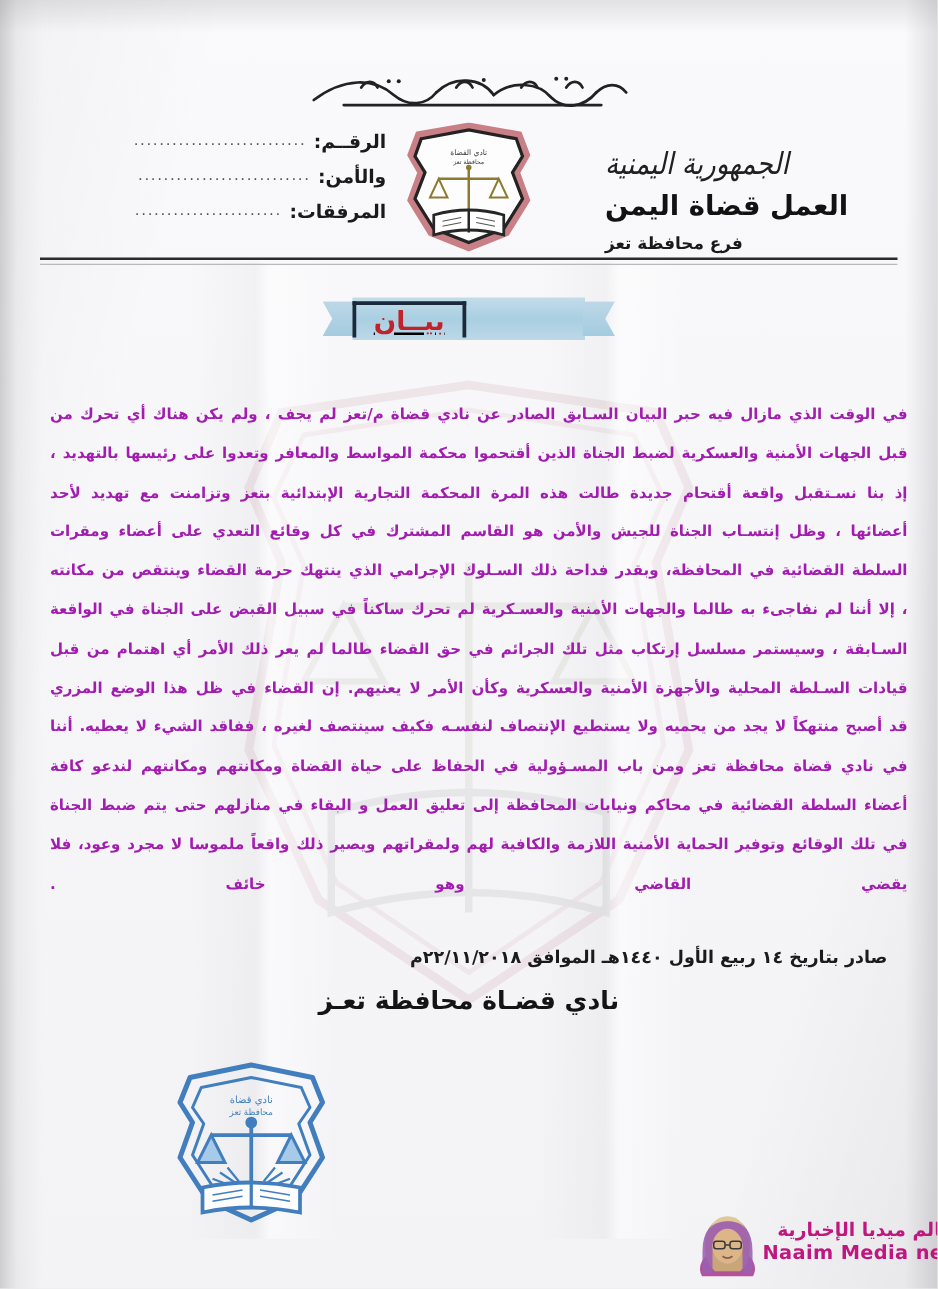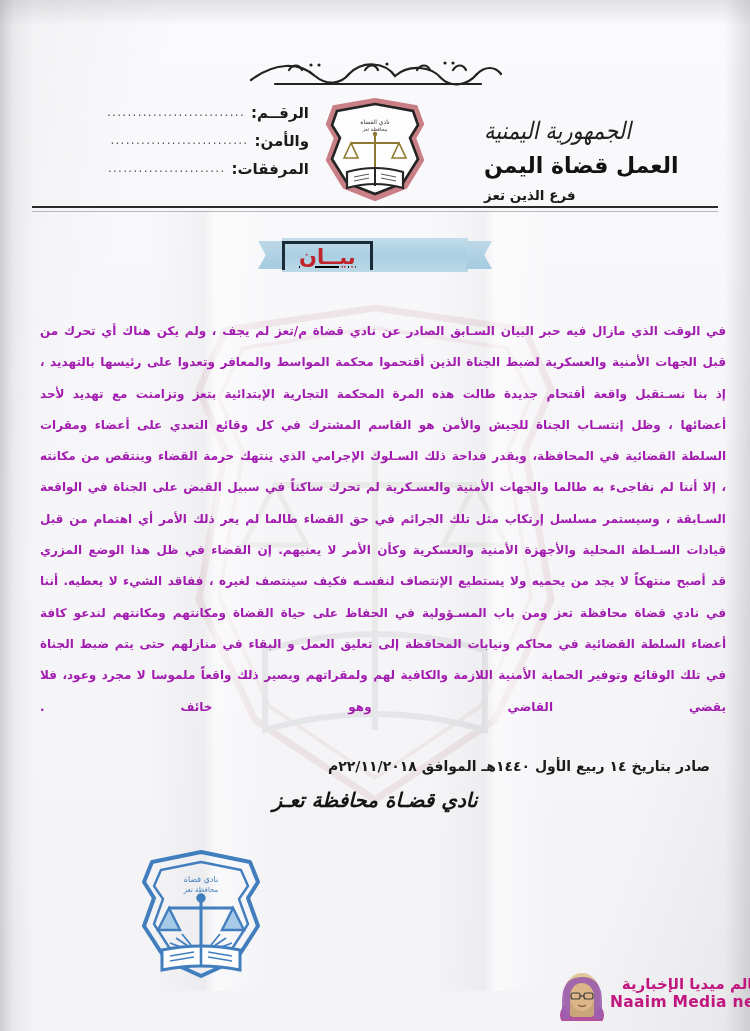--- a/index.html
+++ b/index.html
@@ -260,21 +260,20 @@
     position: absolute;
     top: 788px;
     right: 40px;
     left: 40px;
     text-align: center;
     direction: rtl;
     font-size: 20px;
     font-weight: bold;
     color: #141414;
     letter-spacing: 2px;
-    font-style: italic;
   }
 
   
   .stamp {
     position: absolute;
     top: 846px;
     left: 136px;
     width: 130px;
     height: 135px;
     opacity: 0.9;
@@ -365,21 +364,21 @@
           <circle cx="142" cy="14" r="1.6"></circle>
           <circle cx="200" cy="13" r="1.6"></circle>
             <circle cx="208" cy="13" r="1.6"></circle>
         </g>
       </svg>
     </div>
 
     <div class="org-block">
       <div class="org-republic">الجمهورية اليمنية</div>
       <div class="org-club">العمل قضاة اليمن</div>
-      <div class="org-branch">فرع الذين تعز</div>
+      <div class="org-branch">فرع محافظة تعز</div>
     </div>
 
     <div class="ref-block">
       <div class="ref-row">
         <span class="ref-label">الرقــم:</span>
         <span class="ref-dots">...........................</span>
       </div>
       <div class="ref-row">
         <span class="ref-label">والأمن:</span>
         <span class="ref-dots">...........................</span>

